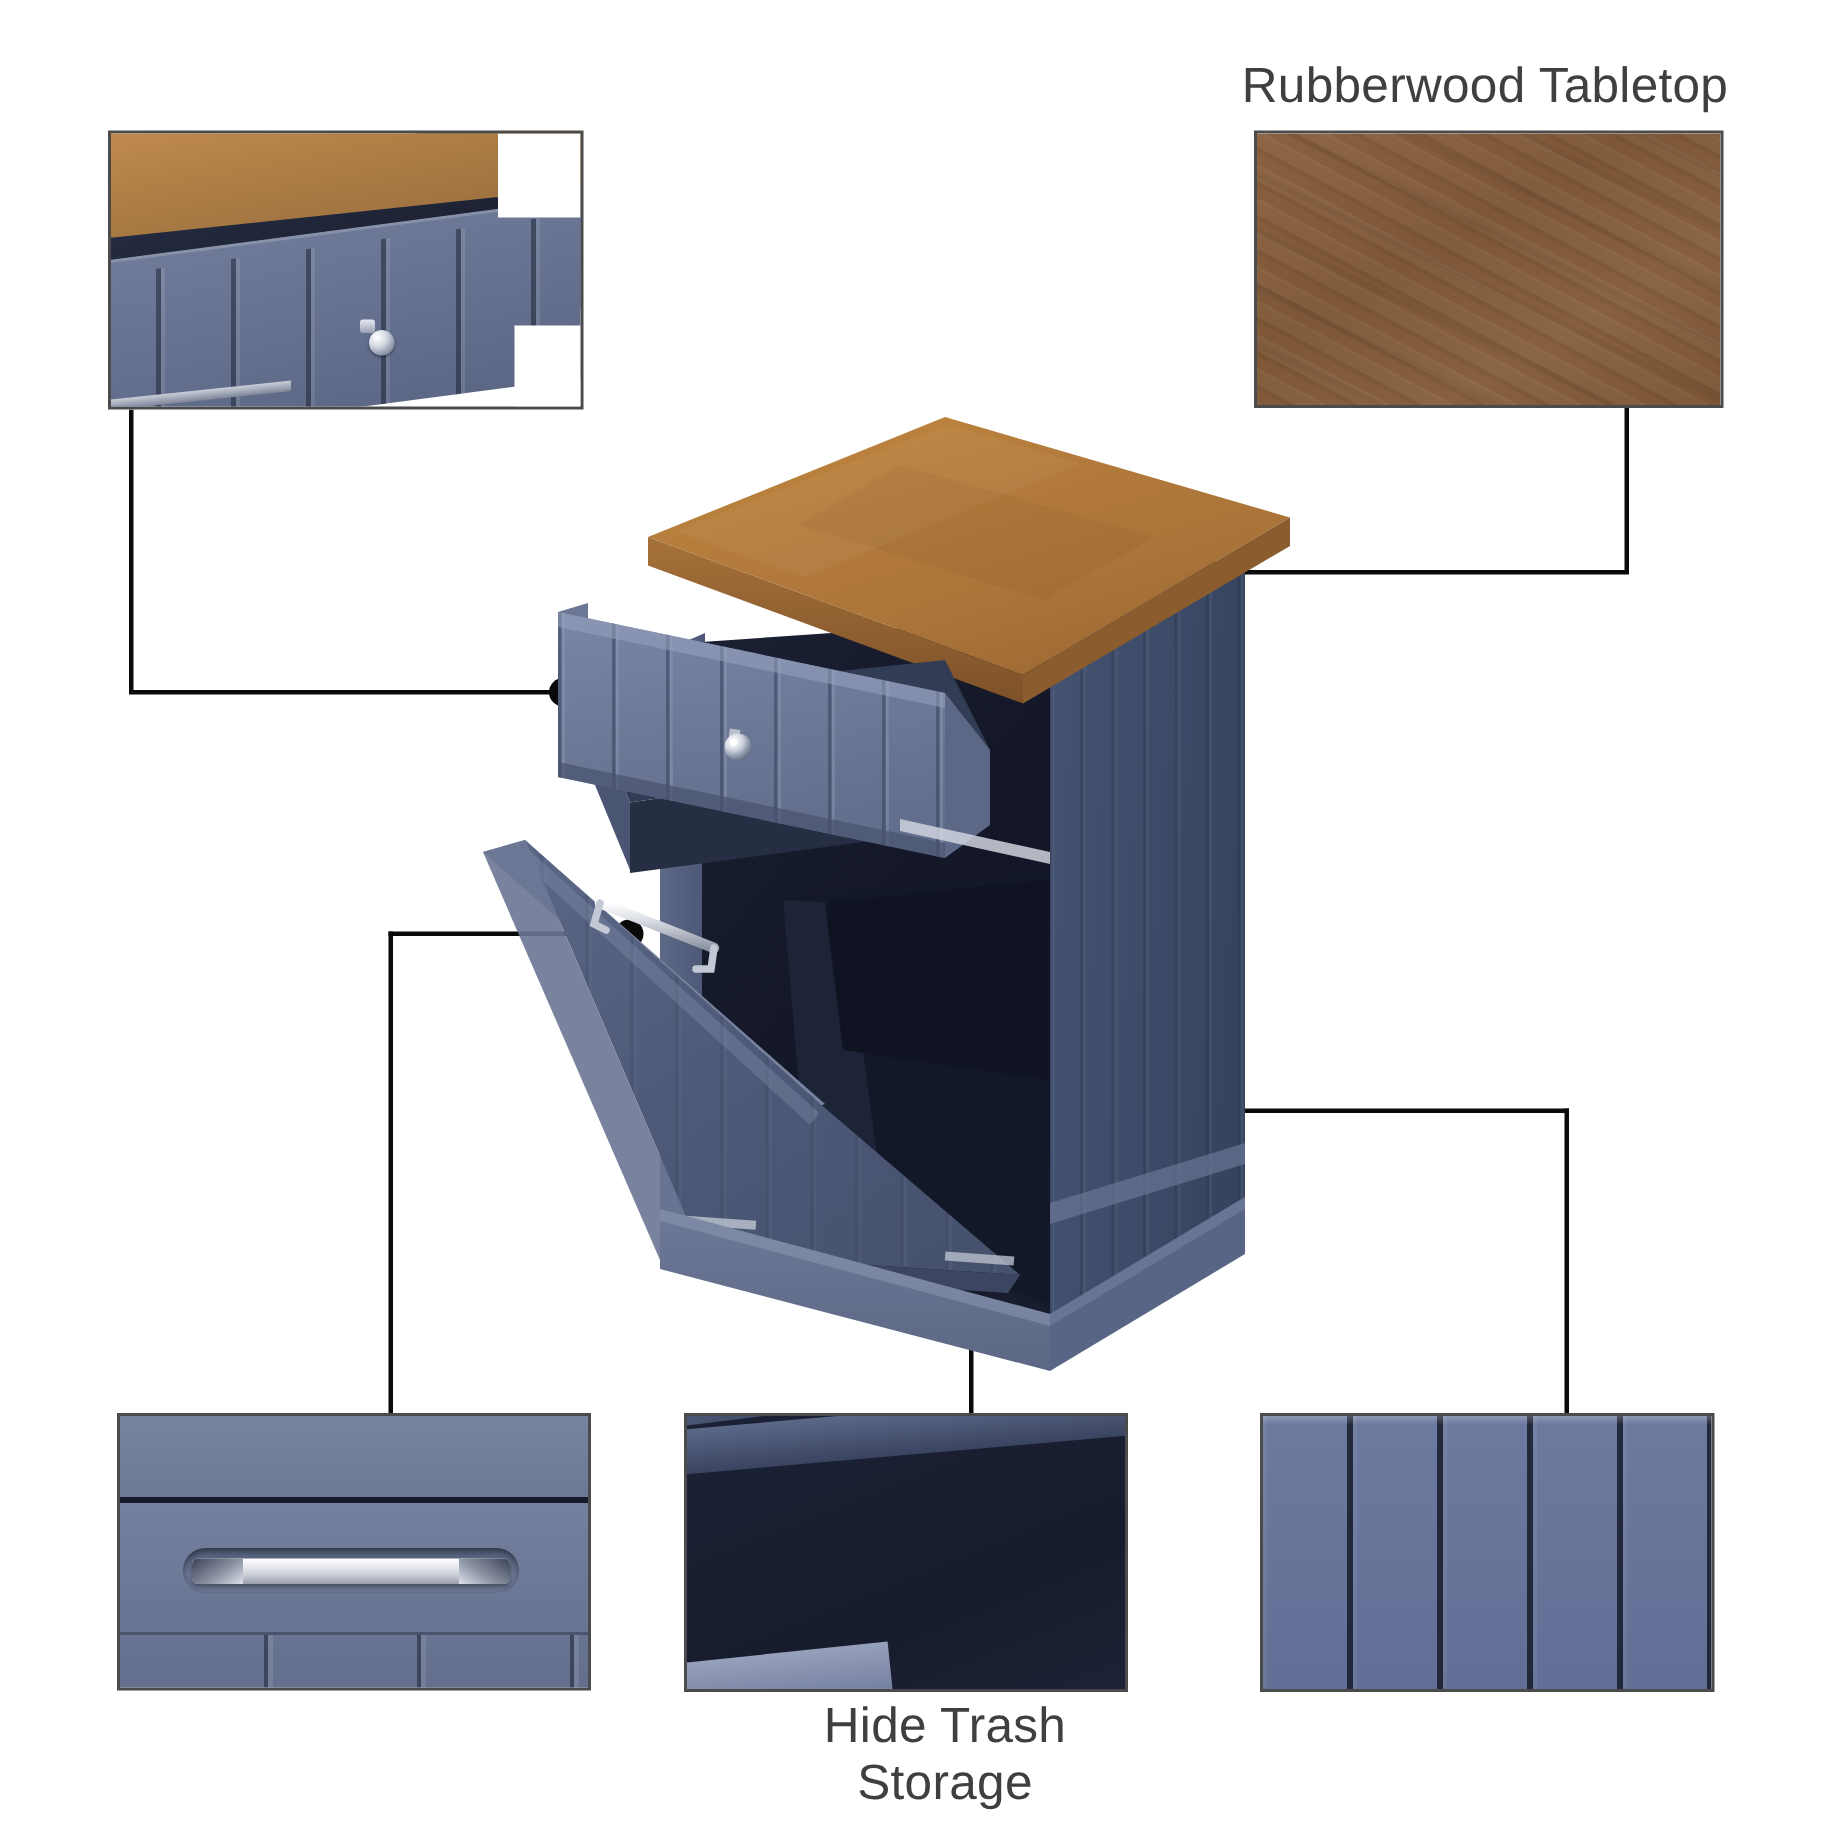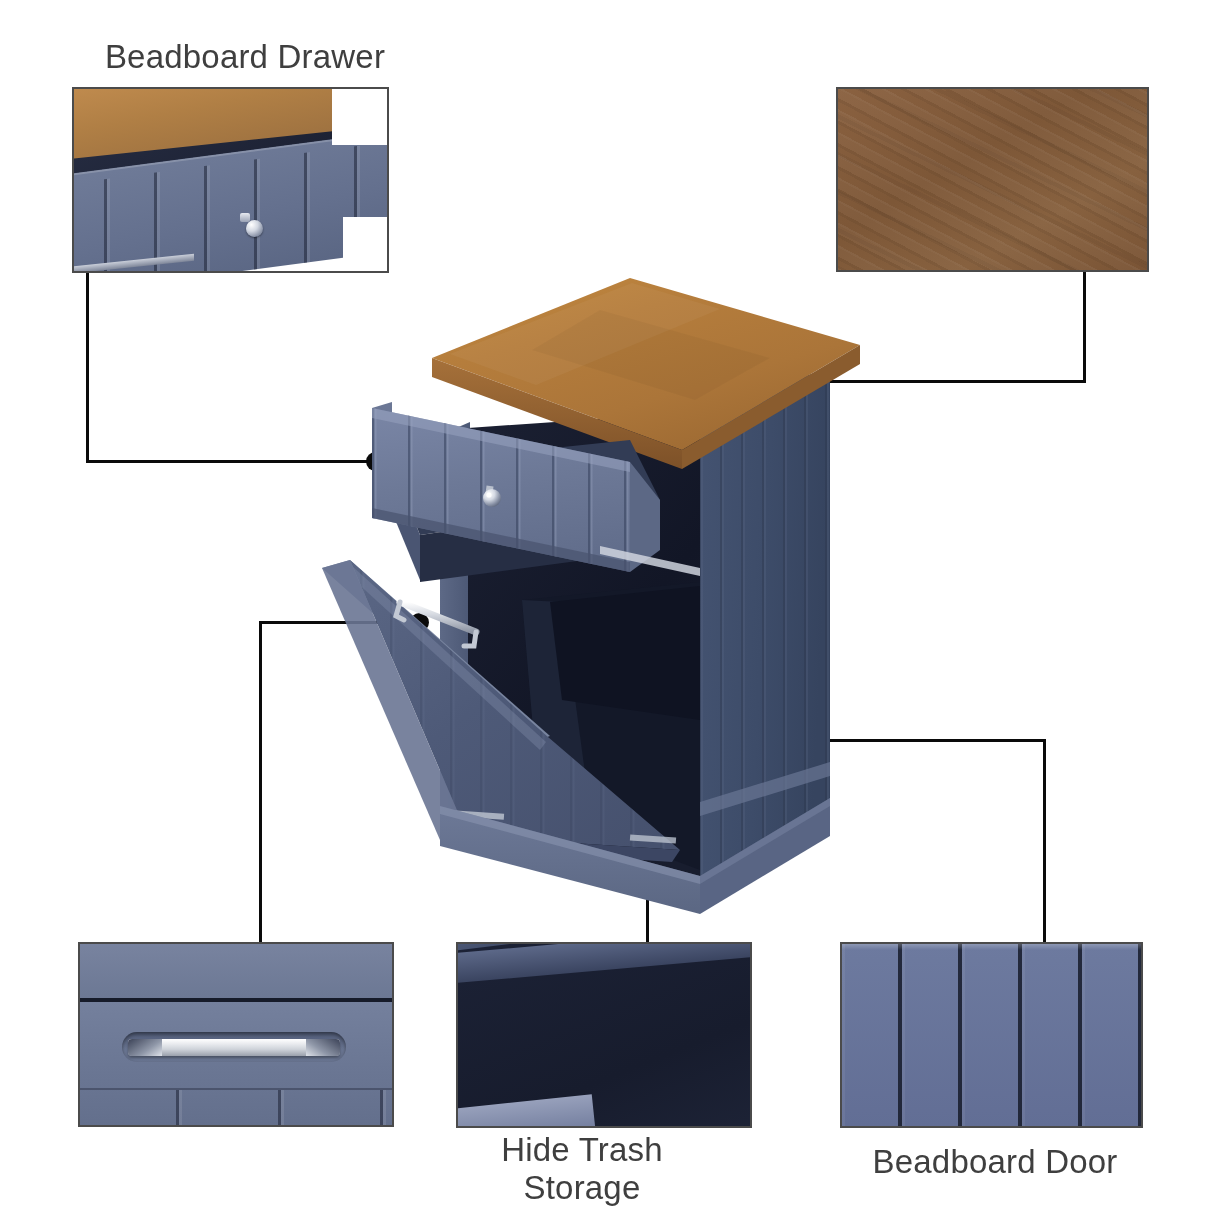--- a/index.html
+++ b/index.html
@@ -26,21 +26,21 @@
     font-size: 33px;
     font-weight: 400;
     letter-spacing: 0.2px;
     line-height: 1.14;
     white-space: pre-line;
     text-align: center;
   }
   .lbl-beadboard-drawer { left: 50px;  top: 38px;  width: 390px; }
   .lbl-rubberwood      { left: 790px; top: 38px;  width: 400px; }
   .lbl-handle          { left: 75px;  top: 1131px; width: 330px; }
-  .lbl-trash           { left: 432px; top: 1131px; width: 300px; }
+  .lbl-trash           { left: 480px; top: 1131px; width: 300px; }
   .lbl-door            { left: 825px; top: 1143px; width: 340px; }
 
   
   .thumb {
     position: absolute;
     box-sizing: border-box;
     border: 2px solid #4b4b4b;
     overflow: hidden;
     background: #ffffff;
   }
@@ -220,28 +220,27 @@
 
   
   #product { position: absolute; left: 300px; top: 250px; width: 600px; height: 680px; }
   #product svg { display: block; width: 600px; height: 680px; overflow: visible; }
 </style>
 </head>
 <body>
 
 <div id="stage">
 
-  <div class="callout-label lbl-beadboard-drawer">Beadboard Drawer</div>
-
+
+  <div class="callout-label lbl-rubberwood">Rubberwood Tabletop</div>
 
 
   <div class="callout-label lbl-trash">Hide Trash
 Storage</div>
 
-  <div class="callout-label lbl-door">Beadboard Door</div>
 
   <div class="leader v" style="left:86px; top:273px; height:189px;"></div>
   <div class="leader h" style="left:86px; top:460px; width:290px;"></div>
   <div class="dot" style="left:366px; top:452px;"></div>
 
   <div class="leader h" style="left:768px; top:380px; width:318px;"></div>
   <div class="leader v" style="left:1083px; top:272px; height:110px;"></div>
   <div class="dot" style="left:754px; top:372px;"></div>
 
   <div class="leader h" style="left:259px; top:621px; width:162px;"></div>

